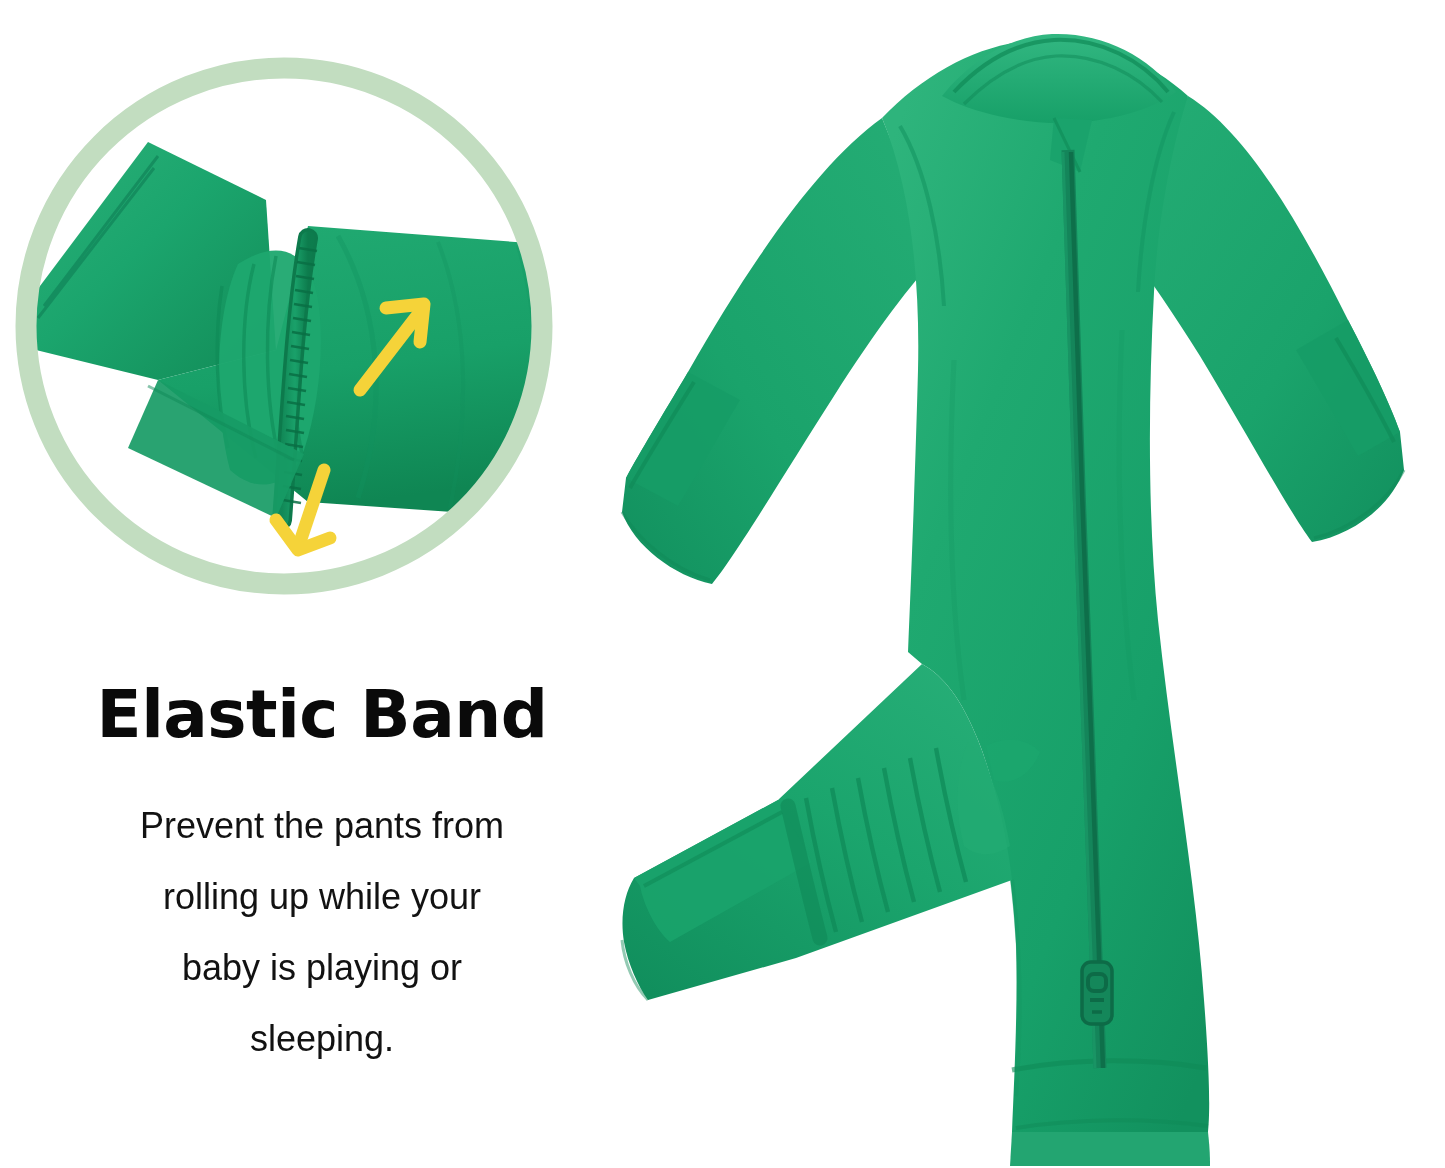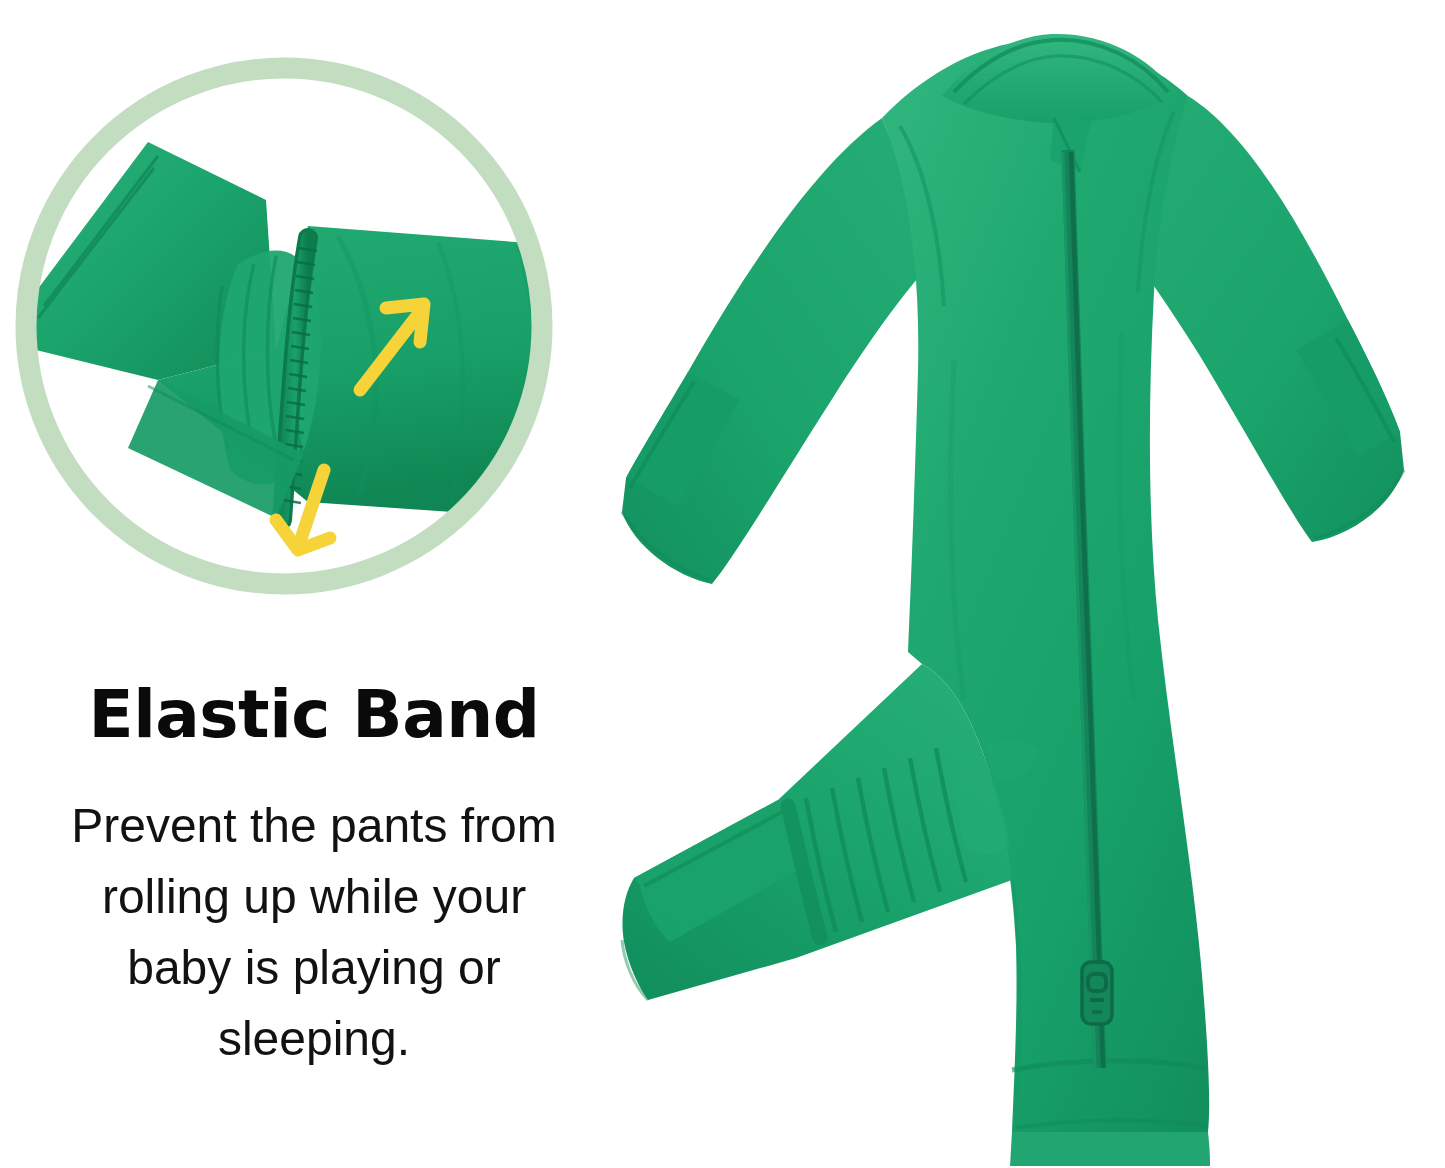--- a/index.html
+++ b/index.html
@@ -22,39 +22,39 @@
     left: 8px;
     top: 50px;
     width: 552px;
     height: 552px;
   }
   #detail-inset svg { display: block; width: 100%; height: 100%; }
 
   
   #caption-block {
     position: absolute;
-    left: 8px;
+    left: 16px;
     top: 676px;
     width: 612px;
     text-align: center;
   }
   #headline {
     font-family: "DejaVu Sans", sans-serif;
     font-weight: 700;
     font-size: 66px;
     line-height: 78px;
     letter-spacing: -0.5px;
     color: #0a0a0a;
     margin: 0 0 36px 0;
     text-align: center;
   }
   #body-copy {
     font-family: "Liberation Sans", sans-serif;
     font-weight: 400;
-    font-size: 48px;
+    font-size: 36px;
     line-height: 71px;
     color: #121212;
     margin: 0;
     white-space: pre-line;
   }
 
   
   #garment {
     position: absolute;
     left: 582px;

